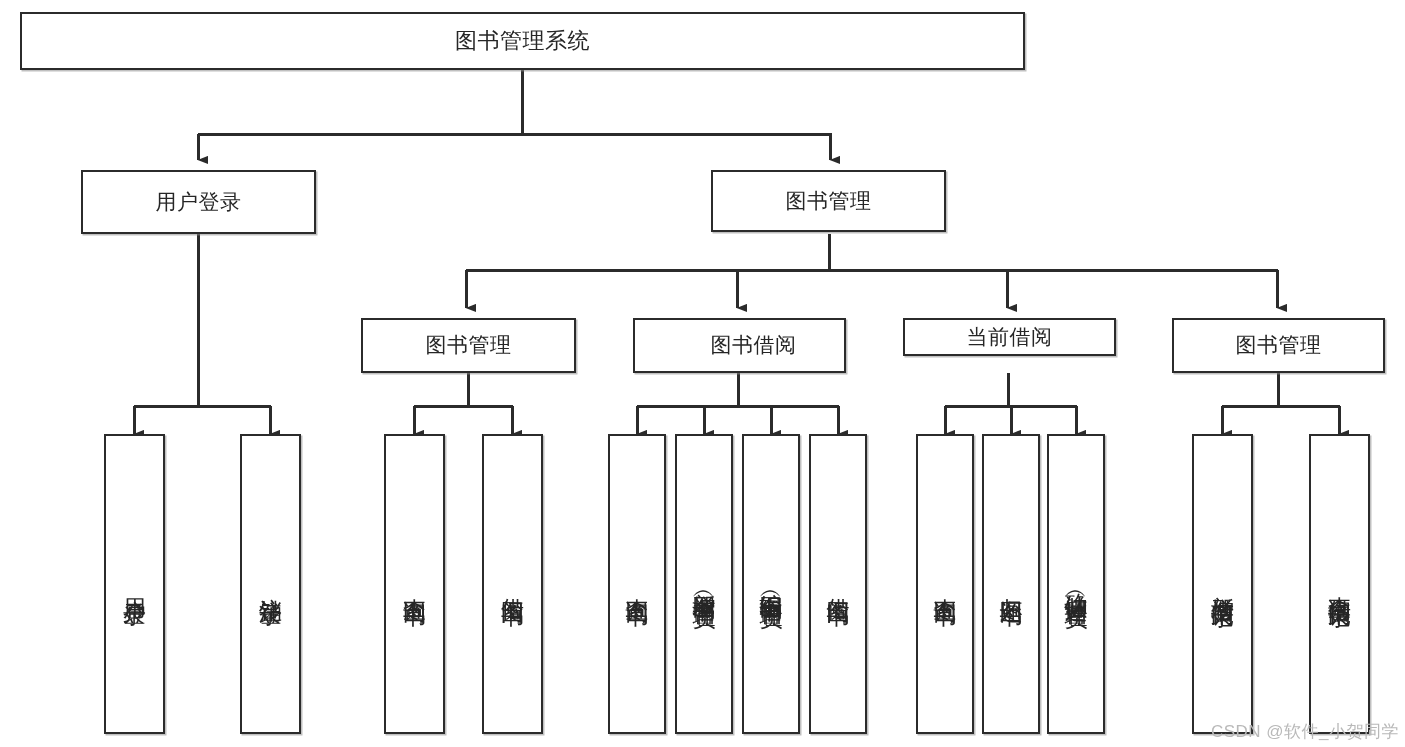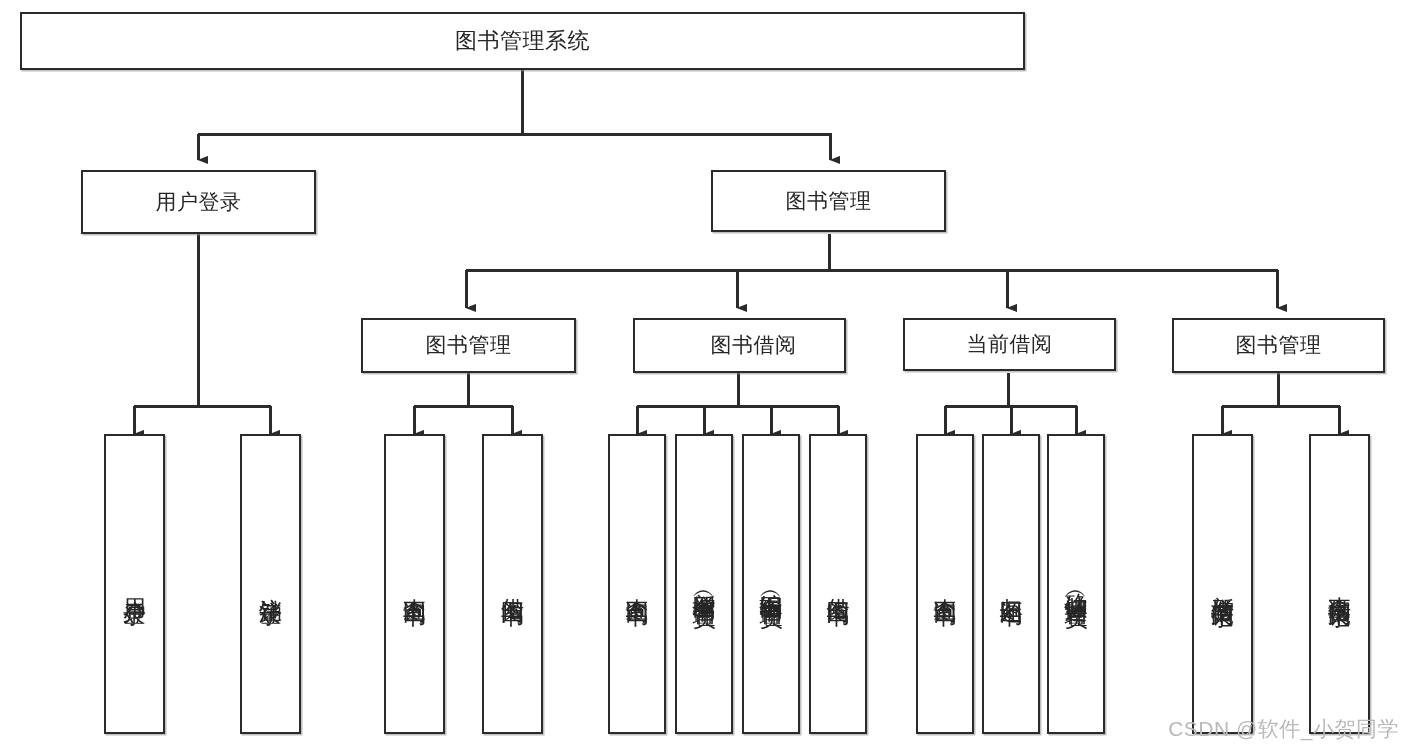--- a/index.html
+++ b/index.html
@@ -54,21 +54,21 @@
     font-size:23px;
     letter-spacing:2px;
     line-height:1.0;
     white-space:nowrap;
     text-align:center;
   }
   #watermark{
     position:absolute;
     right:6px;
     bottom:4px;
-    font-size:21px;
+    font-size:17px;
     color:#b9b9b9;
     letter-spacing:0.5px;
     white-space:nowrap;
     user-select:none;
   }
 </style>
 </head>
 <body>
 
 <div id="canvas">
@@ -133,21 +133,21 @@
   <div class="node horiz" style="left:711px; top:170px; width:235px; height:62px;">
     <span class="lbl">图书管理</span>
   </div>
 
   <div class="node horiz" style="left:361px; top:318px; width:215px; height:55px;">
     <span class="lbl">图书管理</span>
   </div>
   <div class="node horiz" style="left:633px; top:318px; width:213px; height:55px;padding-left:28px;">
     <span class="lbl">图书借阅</span>
   </div>
-  <div class="node horiz" style="left:903px; top:318px; width:213px; height:53px;">
+  <div class="node horiz" style="left:903px; top:318px; width:213px; height:38px;">
     <span class="lbl">当前借阅</span>
   </div>
   <div class="node horiz" style="left:1172px; top:318px; width:213px; height:55px;">
     <span class="lbl">图书管理</span>
   </div>
 
   <div class="node vert" style="left:104px; top:434px; width:61px; height:300px;">
     <span class="lbl">用户登录</span>
   </div>
   <div class="node vert" style="left:240px; top:434px; width:61px; height:300px;">

